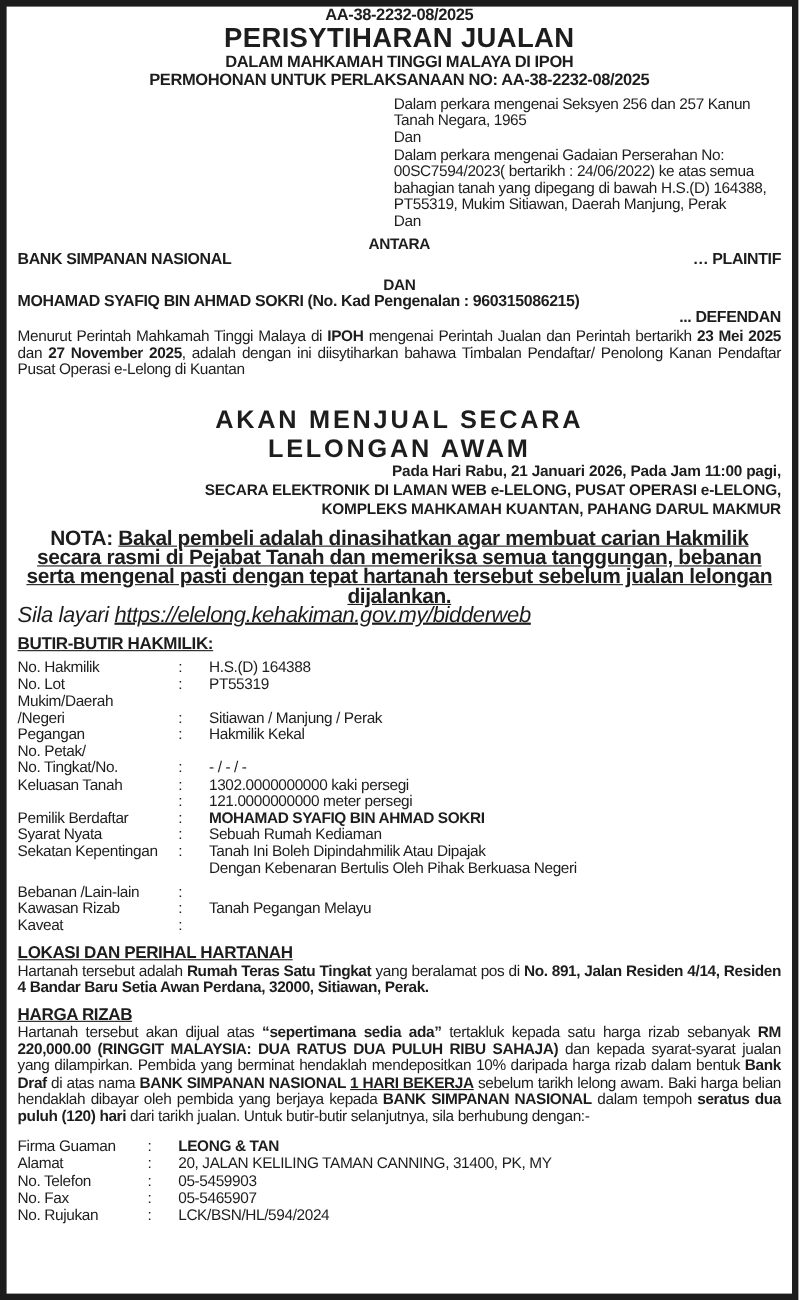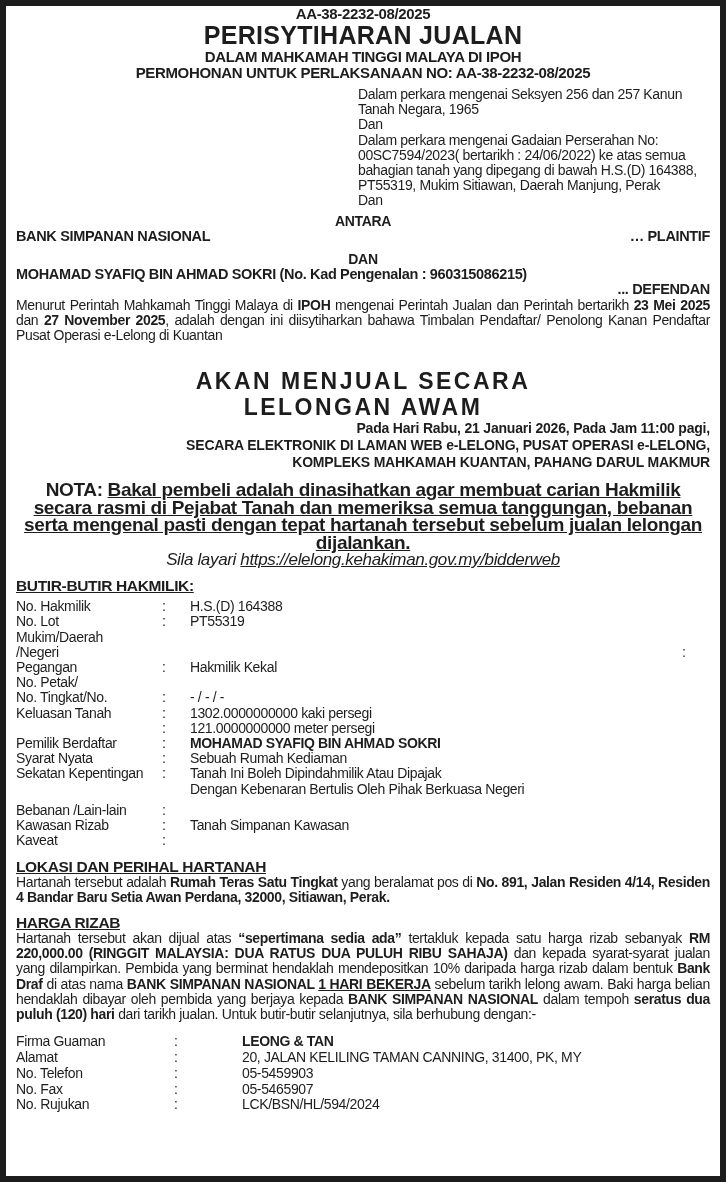--- a/index.html
+++ b/index.html
@@ -18,32 +18,32 @@
   .matter{margin-left:342px;width:352px;margin-top:6px;}
   .matter div{margin:0;}
   .antara{font-weight:bold;text-align:center;margin-top:5px;}
   .party-line{display:flex;justify-content:space-between;font-weight:bold;font-size:14.5px;}
   .role-right{text-align:right;font-weight:bold;font-size:14.5px;}
   .order-para{text-align:justify;}
   .sale-h{font-size:23px;font-weight:bold;text-align:center;letter-spacing:2.5px;line-height:26px;}
   .sale-wrap{margin-top:25px;}
   .sale-d{font-size:14px;font-weight:bold;text-align:right;line-height:17px;letter-spacing:-0.2px;}
   .nota{margin-top:10px;text-align:center;font-weight:bold;font-size:19px;line-height:17.5px;}
-  .sila{text-align:center;font-size:17px;line-height:17px;}
+  .sila{text-align:left;font-size:20px;line-height:17px;}
   .sec-h{font-weight:bold;font-size:15.5px;text-decoration:underline;margin-top:9px;line-height:17px;}
   .tbl{margin-top:5px;}
   .row{display:flex;justify-content:space-between;}
   .row .lbl{width:146px;flex:none;}
   .row .col{width:28px;flex:none;}
   .row .val{flex:1;}
   .row.gap{margin-top:6px;}
   .tbl2{margin-top:12px;}
   .tbl2 .lbl{width:118px;flex:none;}
   .tbl2 .col{width:28px;flex:none;}
-  .tbl2 .row{line-height:15.8px;gap:40px;}
+  .tbl2 .row{line-height:15.8px;}
   .para{text-align:justify;}
 </style>
 </head>
 <body>
 
 <div class="page">
 
   <div class="hdr-case">AA-38-2232-08/2025</div>
   <div class="hdr-title">PERISYTIHARAN JUALAN</div>
   <div class="hdr-sub">DALAM MAHKAMAH TINGGI MALAYA DI IPOH</div>
@@ -100,20 +100,21 @@
         <span class="val">PT55319</span>
       </div>
     <div class="row">
         <span class="lbl">Mukim/Daerah</span>
         <span class="col"></span>
         <span class="val"></span>
       </div>
     <div class="row">
         <span class="lbl">/Negeri</span>
         <span class="col">:</span>
+        <span class="val">Sitiawan / Manjung / Perak</span>
       </div>
     <div class="row">
         <span class="lbl">Pegangan</span>
         <span class="col">:</span>
         <span class="val">Hakmilik Kekal</span>
       </div>
     <div class="row">
         <span class="lbl">No. Petak/</span>
         <span class="col"></span>
         <span class="val"></span>
@@ -154,21 +155,21 @@
         <span class="val">Dengan Kebenaran Bertulis Oleh Pihak Berkuasa Negeri</span>
       </div>
     <div class="row gap">
         <span class="lbl">Bebanan /Lain-lain</span>
         <span class="col">:</span>
         <span class="val"></span>
       </div>
     <div class="row">
         <span class="lbl">Kawasan Rizab</span>
         <span class="col">:</span>
-        <span class="val">Tanah Simpanan Kawasan</span>
+        <span class="val">Tanah Pegangan Melayu</span>
       </div>
     <div class="row">
         <span class="lbl">Kaveat</span>
         <span class="col">:</span>
         <span class="val"></span>
       </div>
   </div>
 
   <div class="sec-h">LOKASI DAN PERIHAL HARTANAH</div>
   <div class="para">

